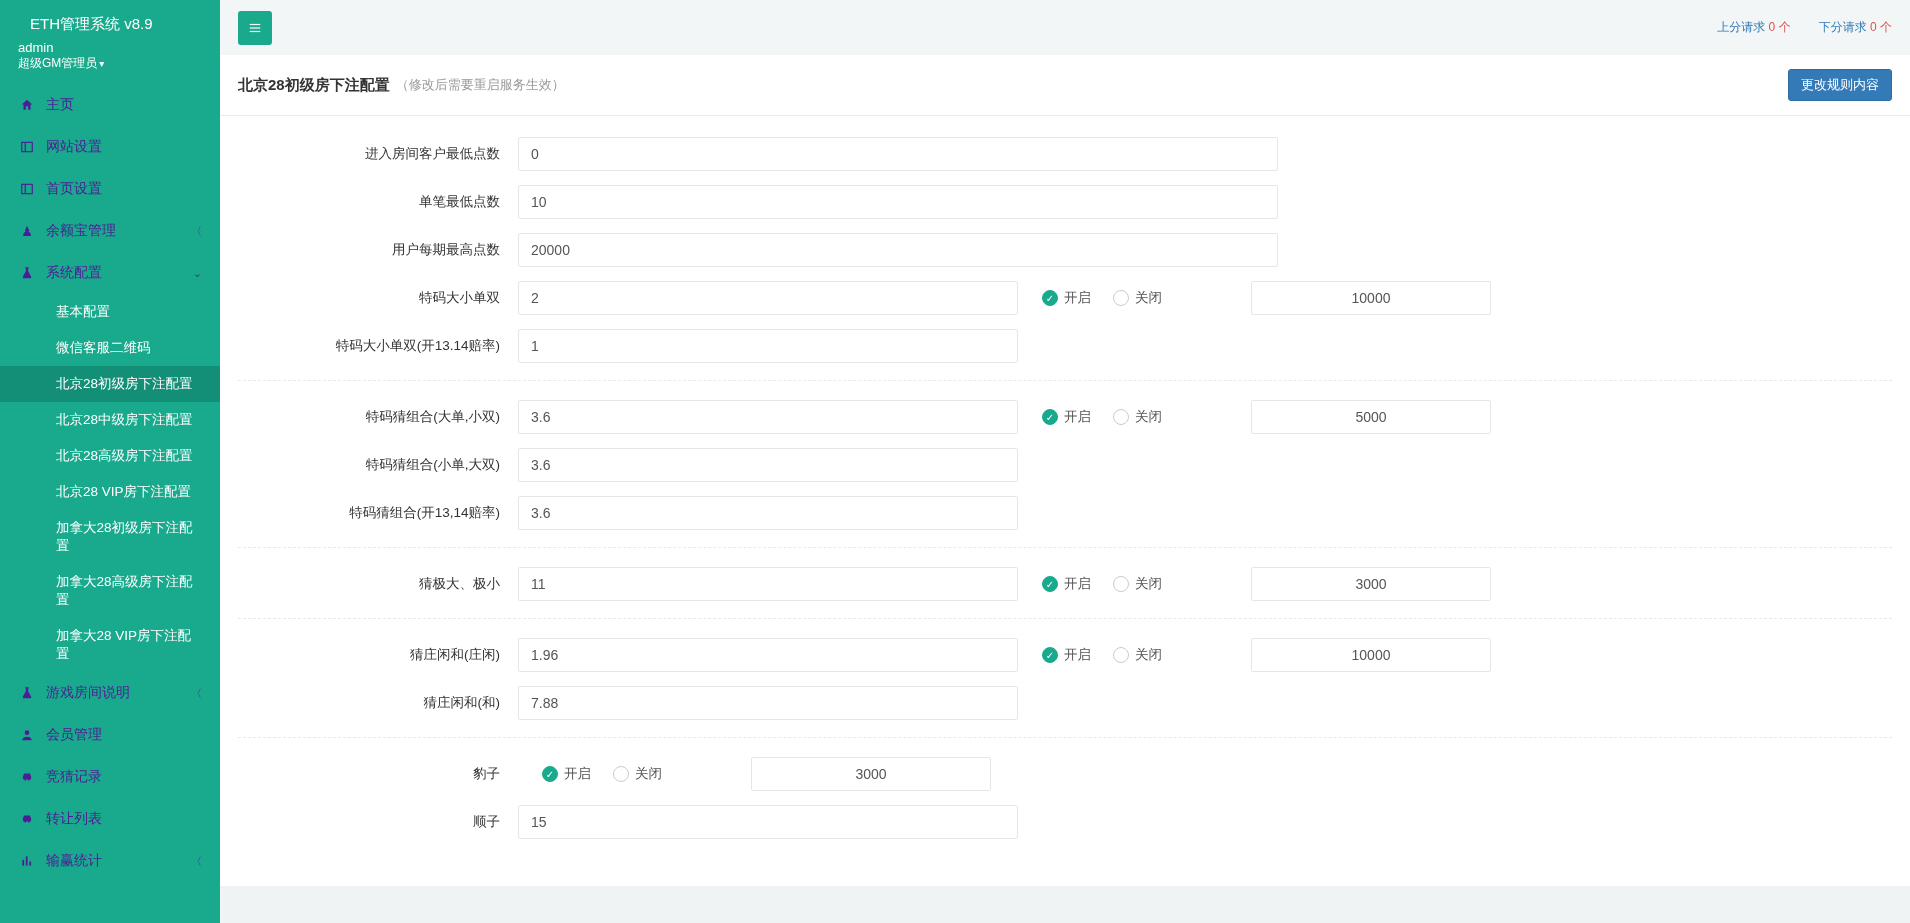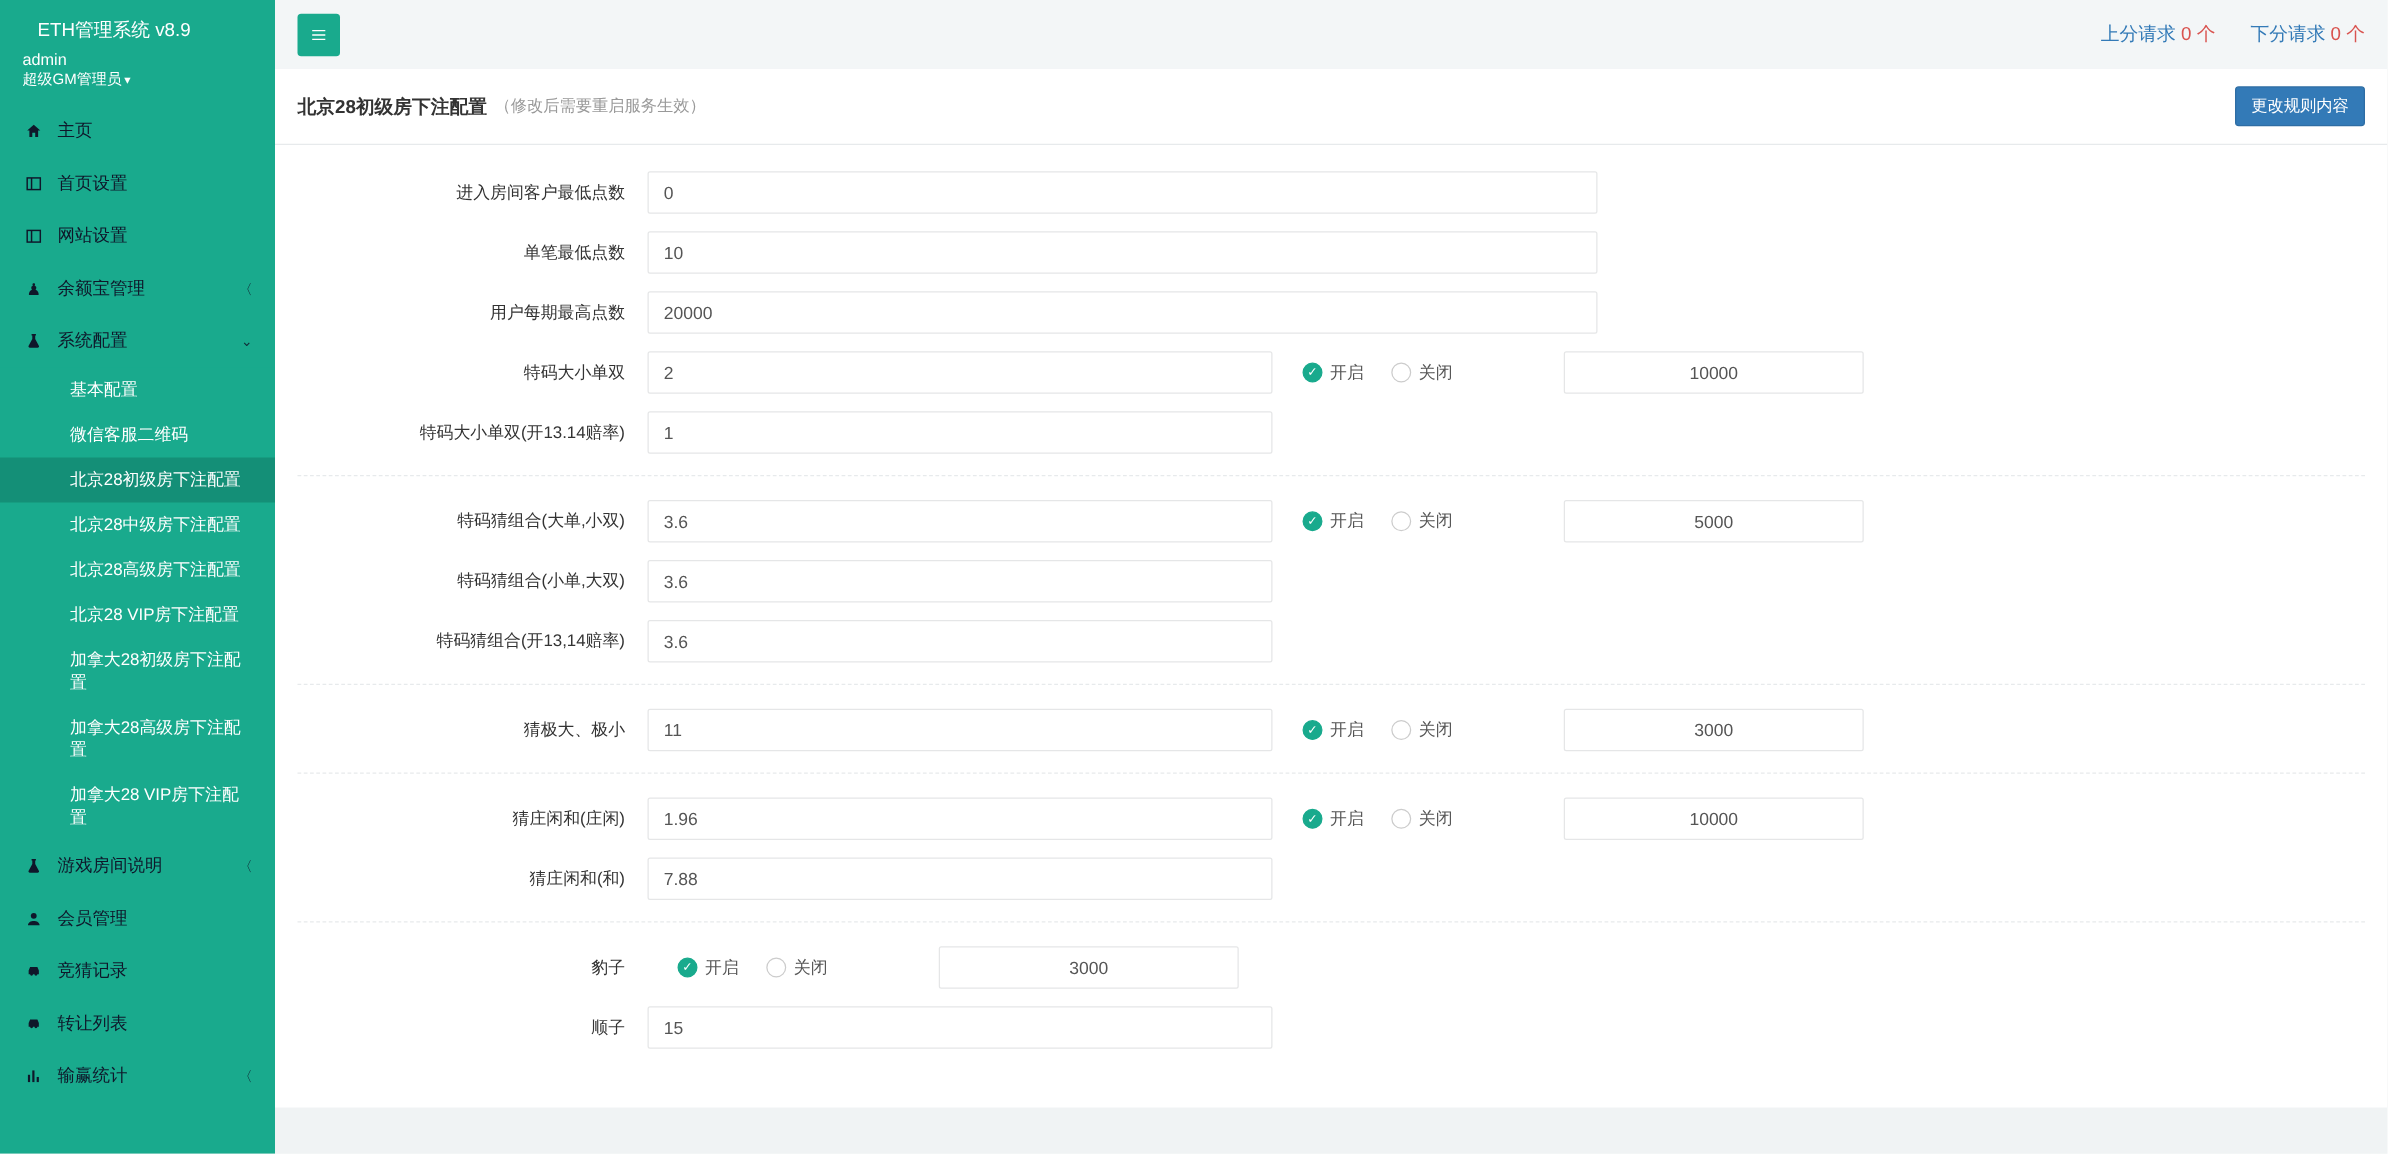--- a/index.html
+++ b/index.html
@@ -32,21 +32,21 @@
 }
 .user-name { display: block; }
 .user-role { font-size: 12px; cursor: pointer; }
 .user-role .caret { font-size: 10px; margin-left: 2px; }
 
 .nav { list-style: none; }
 .nav > li > a {
   display: flex;
   align-items: center;
   padding: 12px 18px;
-  color: #0f172a;
+  color: #4c1d95;
   text-decoration: none;
   font-size: 14px;
 }
 .nav .icon-slot {
   width: 18px;
   display: inline-flex;
   justify-content: center;
   margin-right: 10px;
   font-size: 13px;
 }
@@ -88,21 +88,21 @@
   font-size: 15px;
   display: inline-flex;
   align-items: center;
   justify-content: center;
   cursor: pointer;
 }
 .topbar-right {
   margin-left: auto;
   display: flex;
   gap: 28px;
-  font-size: 15px;
+  font-size: 12px;
 }
 .req-link { color: #337ab7; cursor: pointer; }
 .req-num { color: #d9534f; }
 .req-suffix { color: #d9534f; }
 
 .page-header {
   background: #fff;
   padding: 14px 18px;
   display: flex;
   align-items: center;
@@ -224,33 +224,33 @@
         </li>
 
       <li>
           <a href="#" data-interactable="true">
         <span class="icon-slot" data-interactable="false">
           <svg width="14" height="14" viewBox="0 0 24 24" fill="none" stroke="currentColor" stroke-width="2">
                 <rect x="3" y="4" width="18" height="16"></rect>
                 <line x1="9" y1="4" x2="9" y2="20"></line>
               </svg>
         </span>
-        <span data-interactable="false">首页设置</span>
+        <span data-interactable="false">网站设置</span>
       </a>
         </li>
 
       <li>
           <a href="#" data-interactable="true">
         <span class="icon-slot" data-interactable="false">
           <svg width="14" height="14" viewBox="0 0 24 24" fill="none" stroke="currentColor" stroke-width="2">
                 <rect x="3" y="4" width="18" height="16"></rect>
                 <line x1="9" y1="4" x2="9" y2="20"></line>
               </svg>
         </span>
-        <span data-interactable="false">网站设置</span>
+        <span data-interactable="false">首页设置</span>
       </a>
         </li>
 
       <li>
           <a href="#" data-interactable="true">
         <span class="icon-slot" data-interactable="false">♟</span>
         <span data-interactable="false">余额宝管理</span>
         <span class="chevron" data-interactable="false">〈</span>
       </a>
         </li>

